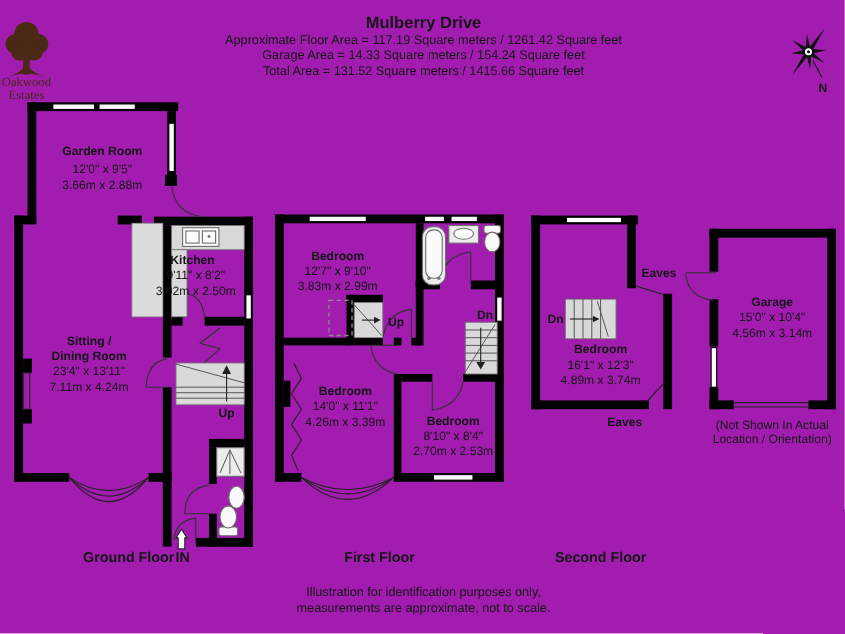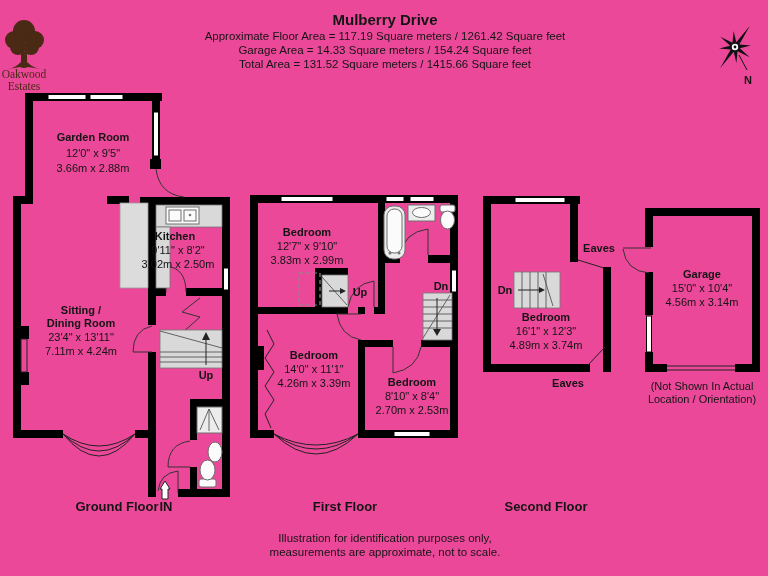--- a/index.html
+++ b/index.html
@@ -1,16 +1,16 @@
 <!DOCTYPE html>
 <html><head>
 <meta charset="utf-8">
 <style>
   html,body{margin:0;padding:0;background:#fff;}
-  #stage{position:relative;width:768px;height:576px;background:#ec4899;overflow:hidden;
+  #stage{position:relative;width:768px;height:576px;background:#a21caf;overflow:hidden;
          font-family:"Liberation Sans",sans-serif;}
   svg{position:absolute;left:0;top:0;}
   .w{fill:#000;}
   .win{fill:#fff;stroke:#000;stroke-width:1;}
   .thin{stroke:#222;stroke-width:1;fill:none;}
   .arc{stroke:#333;stroke-width:1;fill:none;}
   .gray{fill:#d9d9d9;stroke:#777;stroke-width:0.8;}
   .grayblock{fill:#dcdcdc;stroke:#999;stroke-width:0.8;}
   .fix{fill:#ececec;stroke:#6e6e6e;stroke-width:1;}
   .fixw{fill:#fbfbfb;stroke:#6e6e6e;stroke-width:1;}

